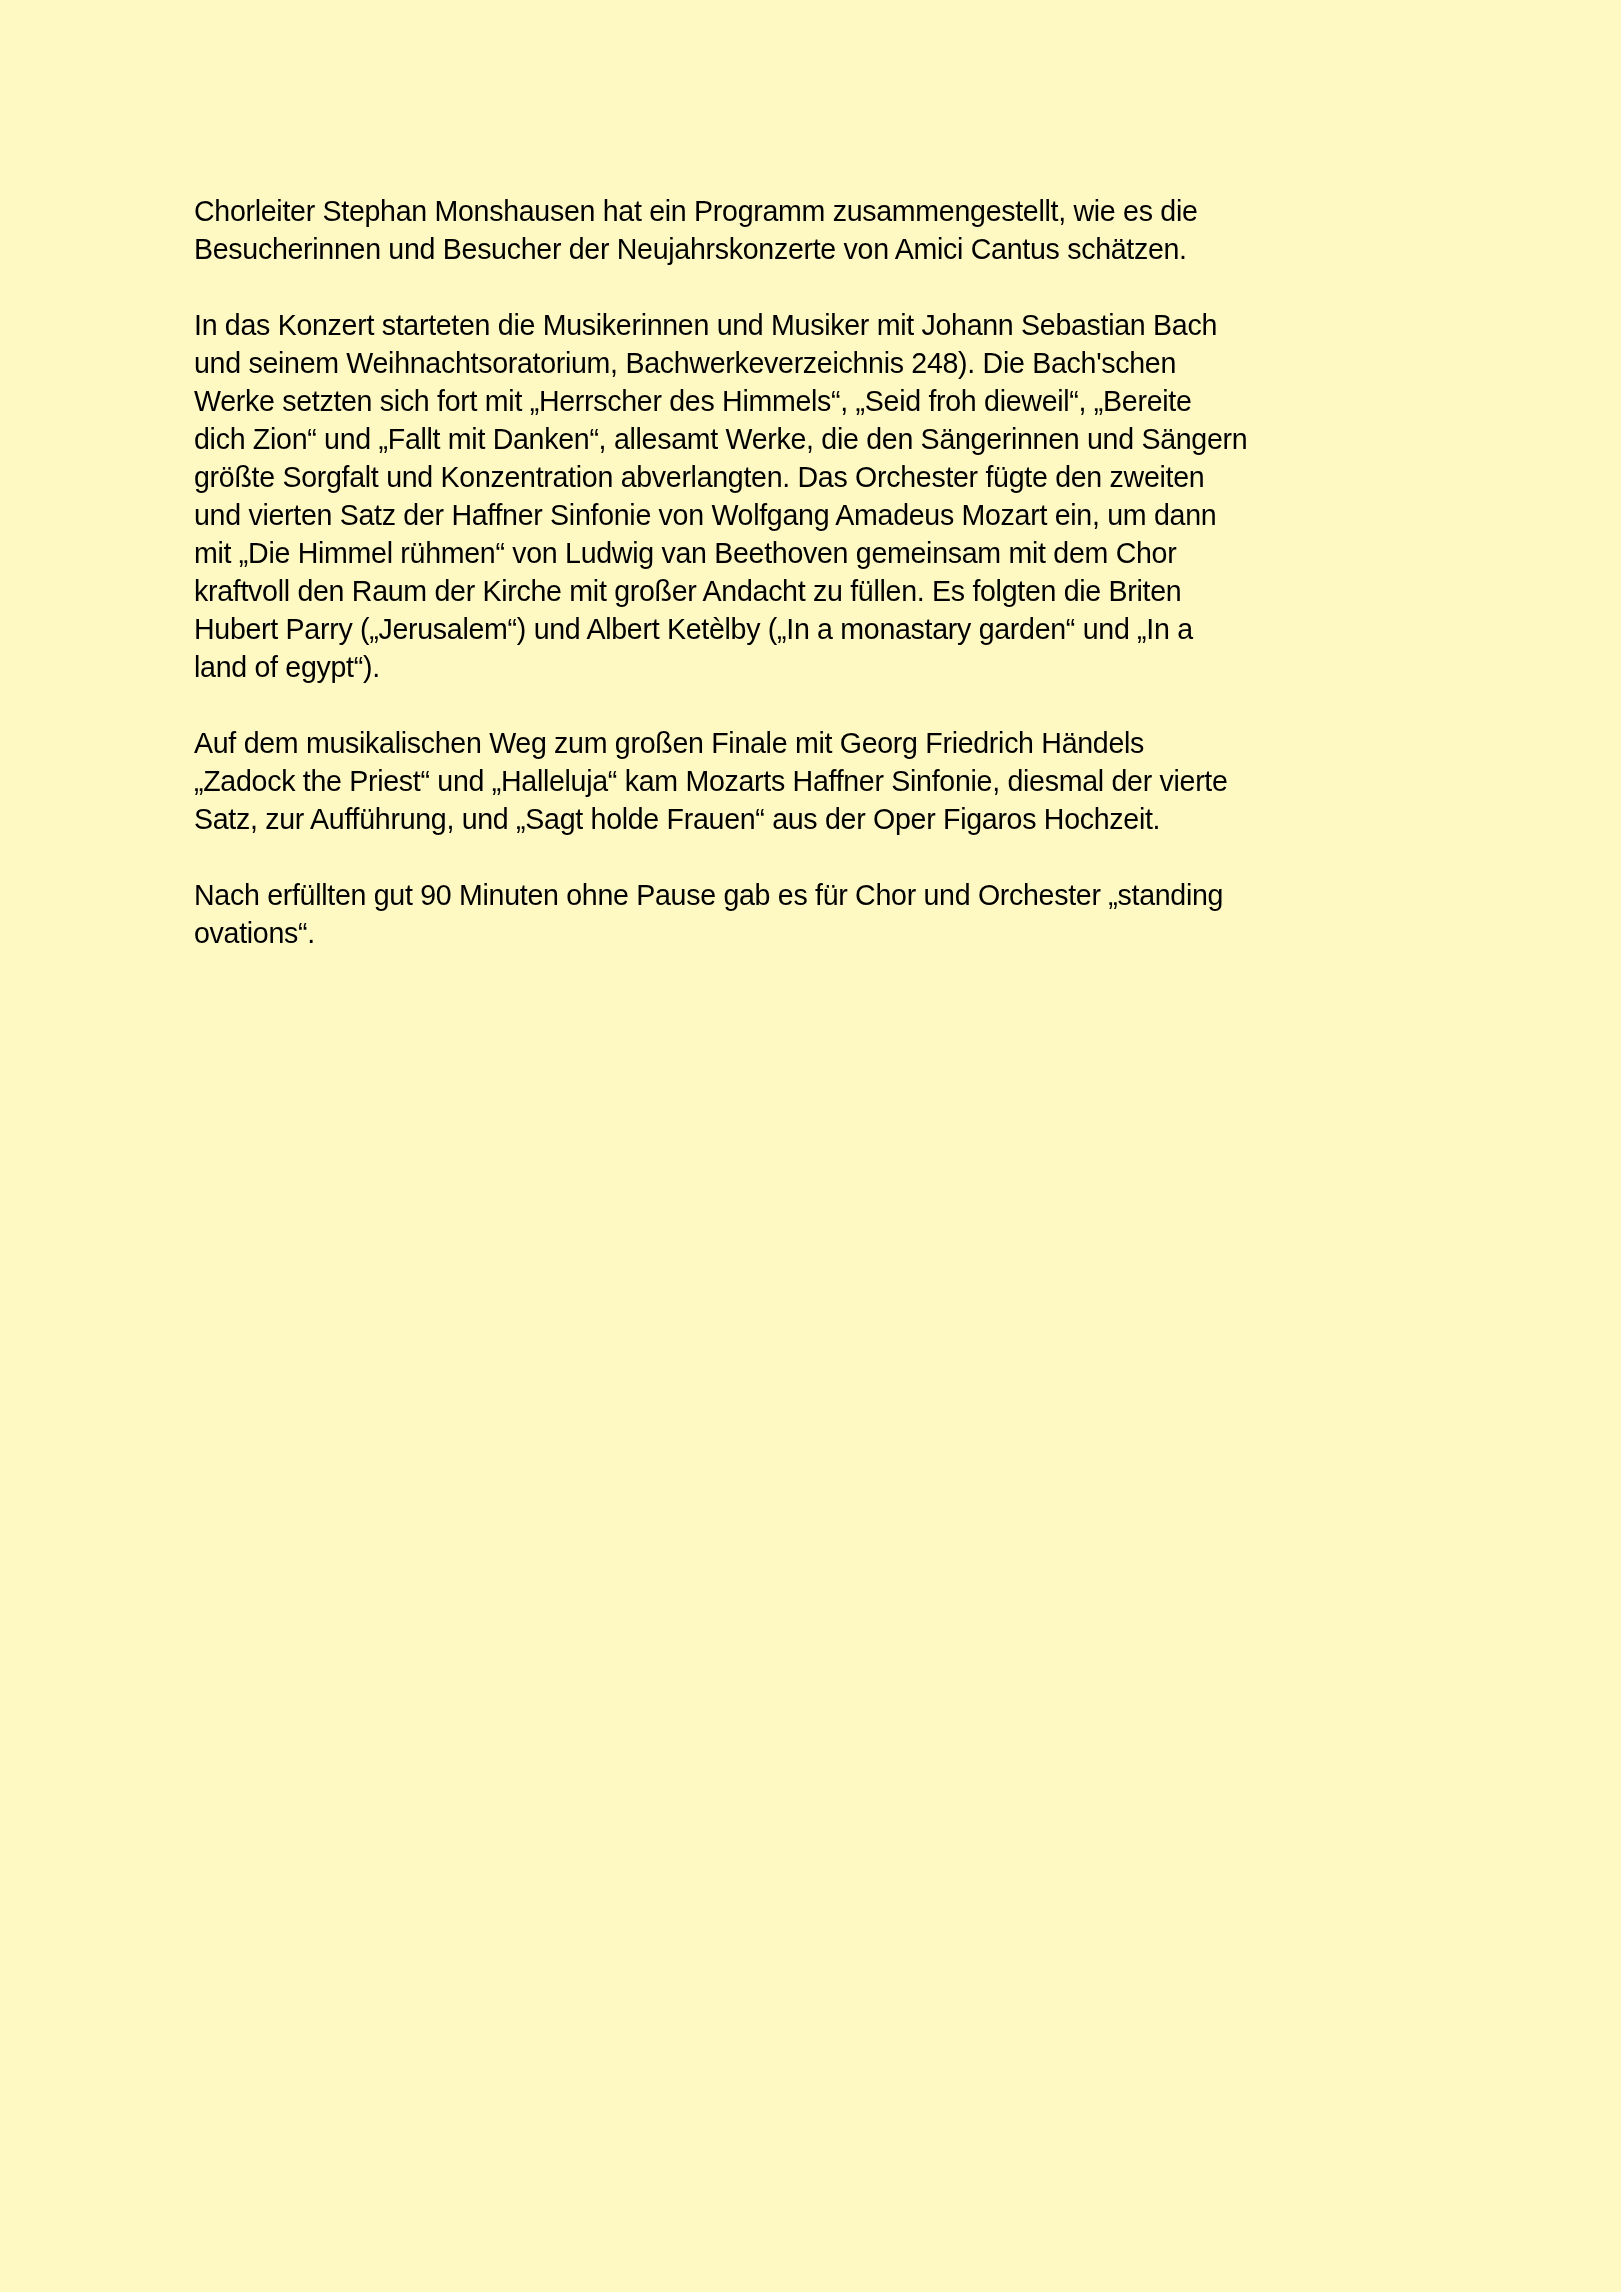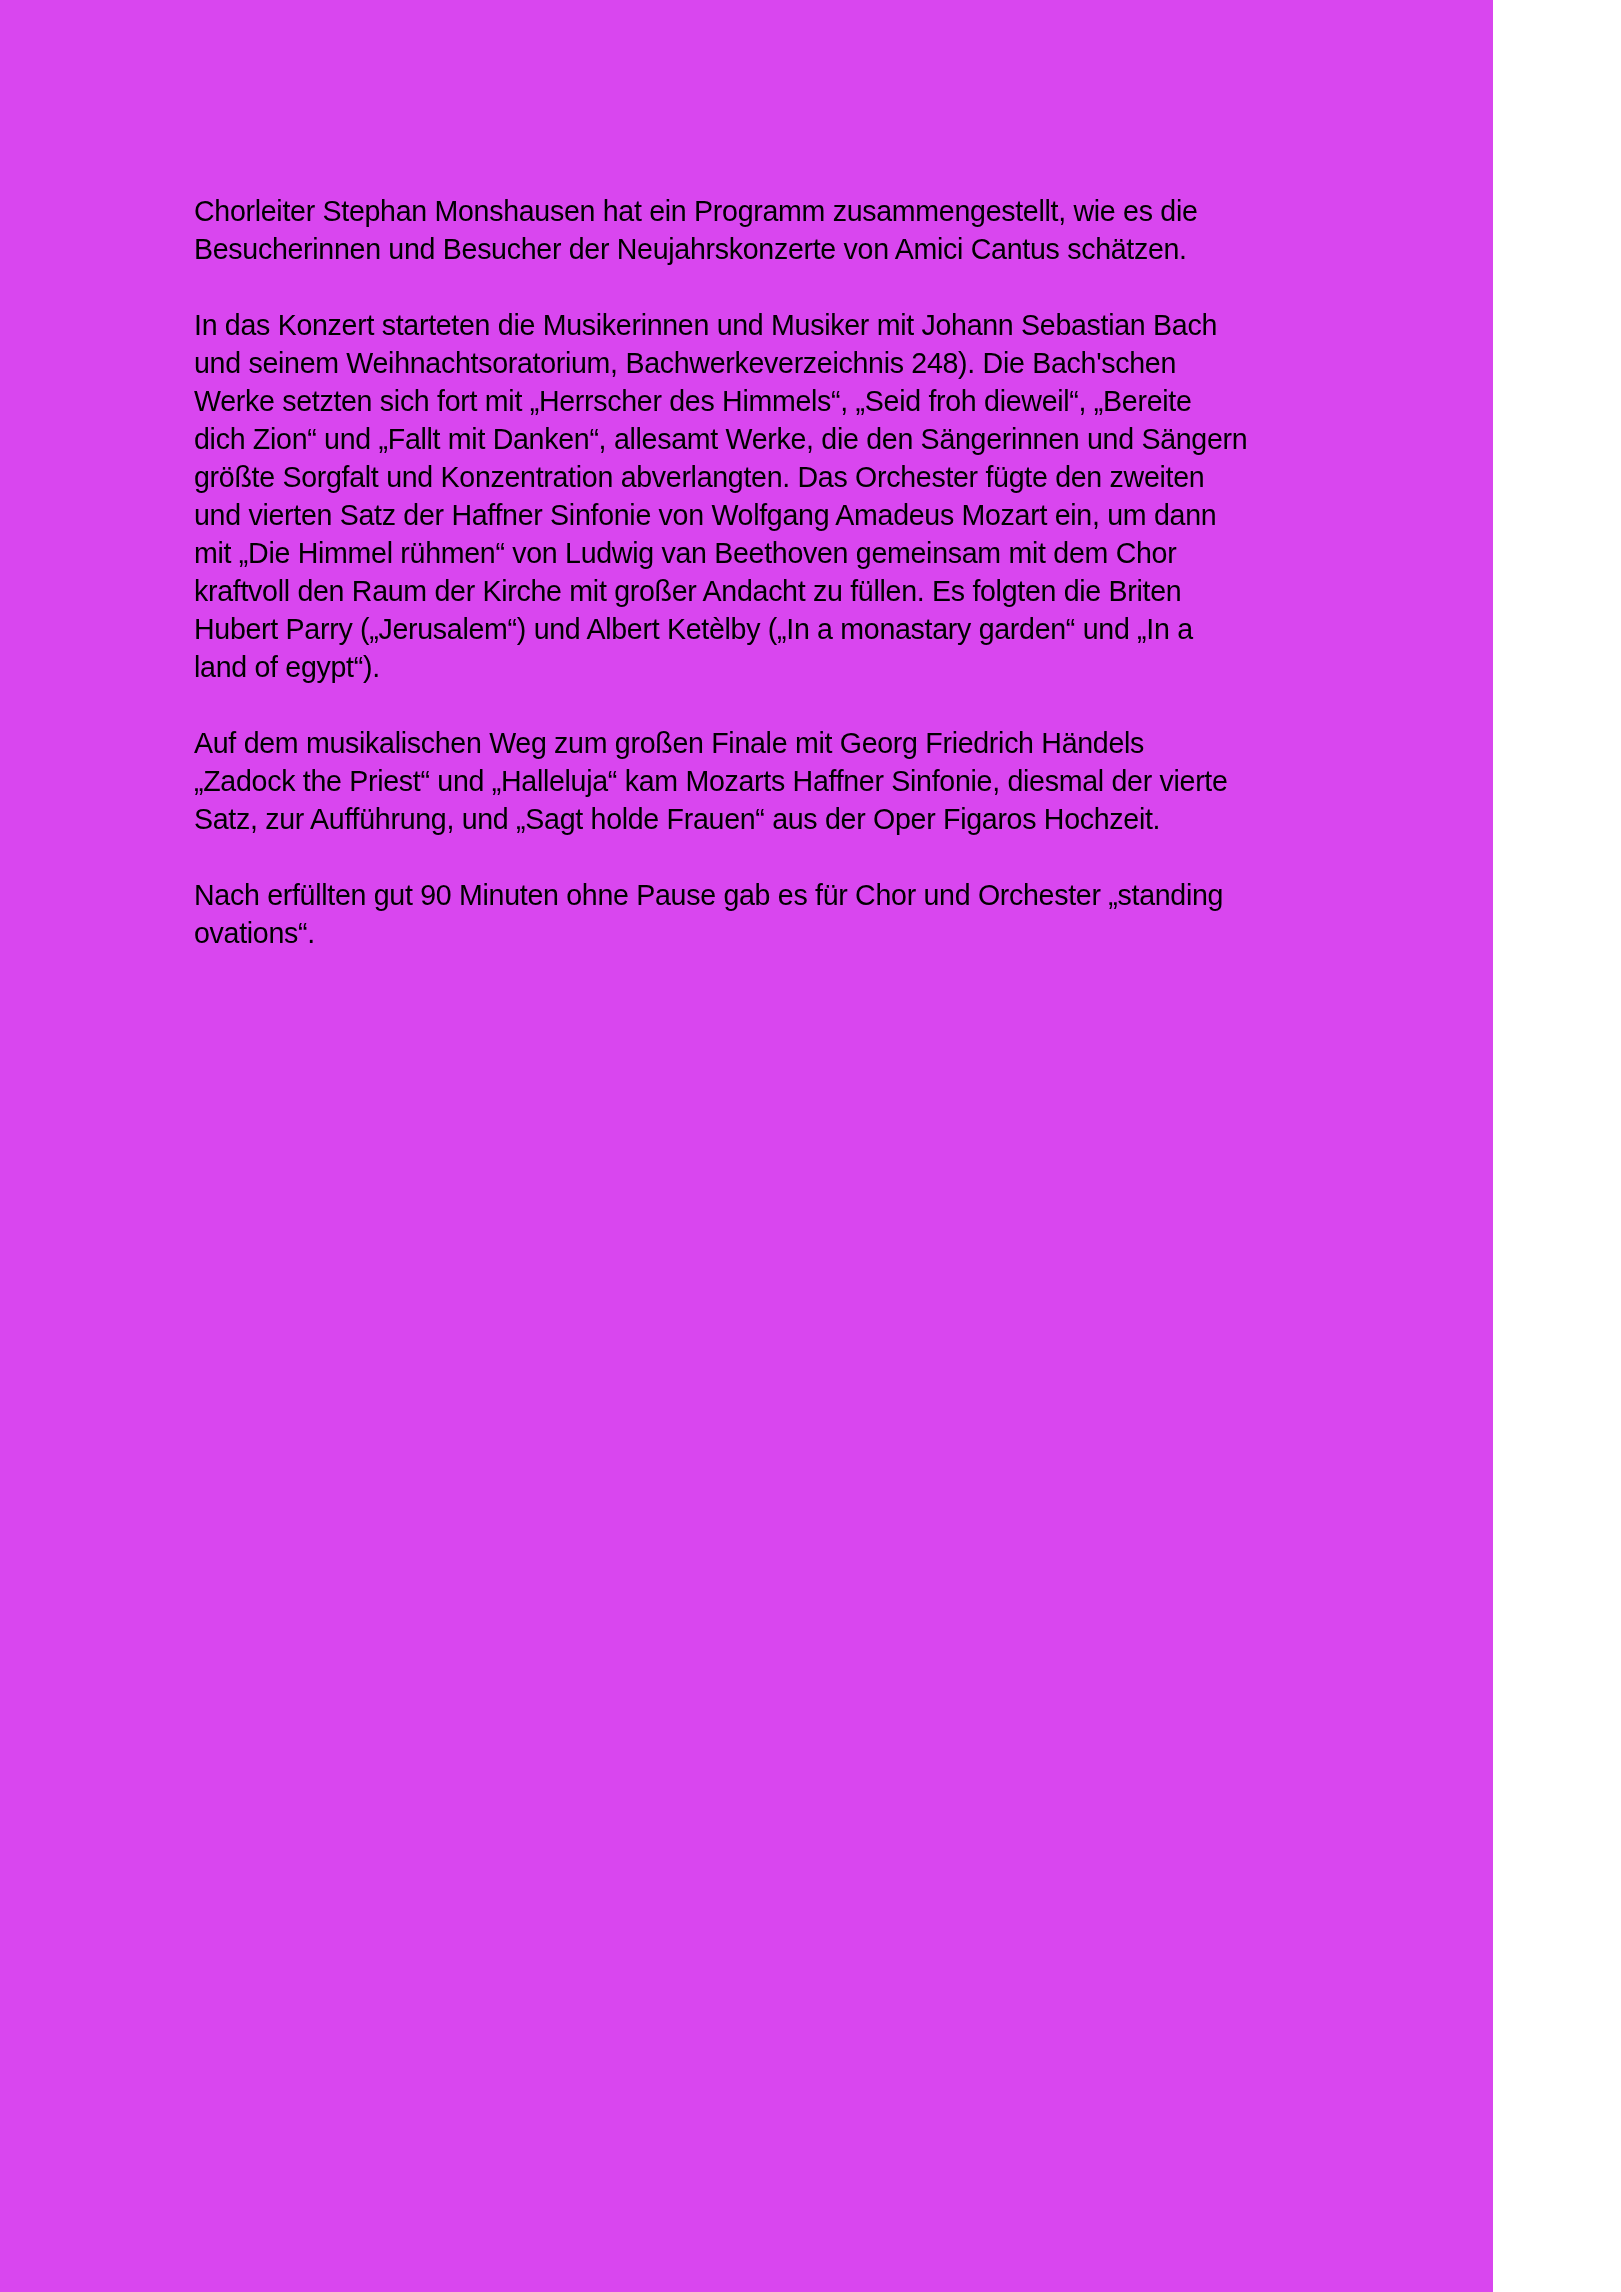--- a/index.html
+++ b/index.html
@@ -10,23 +10,23 @@
     body {
       width: 1621px;
       height: 2293px;
       position: relative;
       overflow: hidden;
     }
     .page {
       position: absolute;
       left: 0;
       top: 0;
-      width: 1493px;
+      width: 1621px;
       height: 2293px;
-      background: #d946ef;
+      background: #fef9c3;
     }
     .content {
       position: absolute;
       left: 194px;
       top: 192px;
       width: 1274px;
       font-family: "Liberation Sans", sans-serif;
       font-size: 29px;
       line-height: 38px;
       color: #000000;

